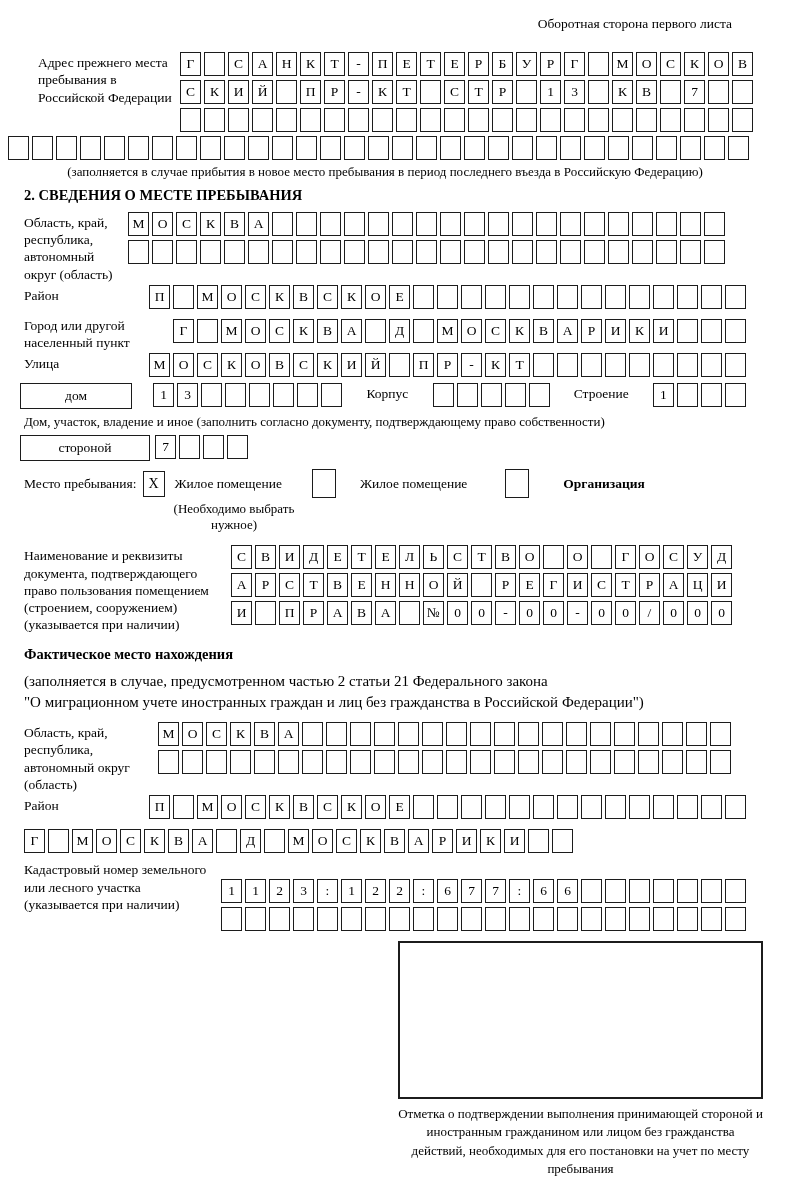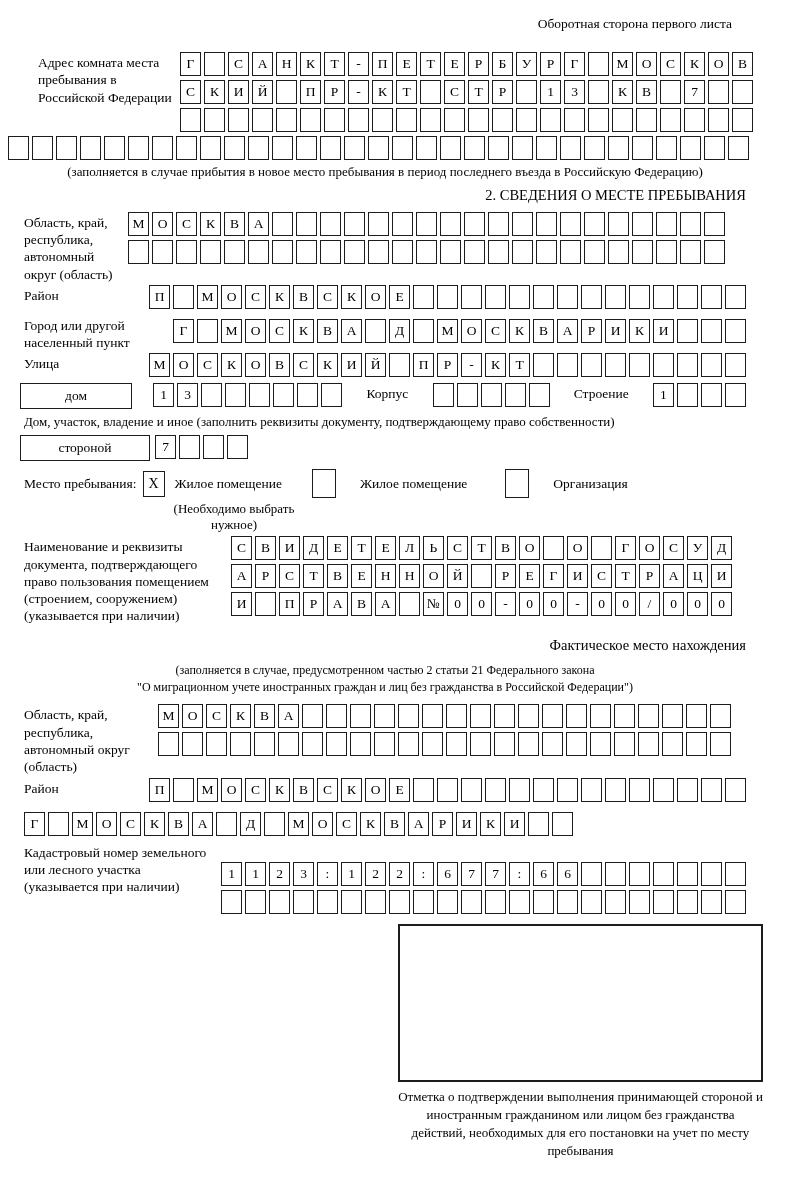--- a/index.html
+++ b/index.html
@@ -19,21 +19,21 @@
   .cell {
     flex:none; width:21px; height:24px; box-sizing:border-box;
     border:1.5px solid #1c1c1c; background:#fff;
     display:flex; align-items:center; justify-content:center;
     font-size:13.5px; font-family:"Liberation Serif", serif;
   }
   .fullrow { margin-left:-16px; }
 
   .caption { font-size:13px; line-height:1.3; }
   .caption.center { text-align:center; }
-  .sec-title { text-align:right; font-weight:normal; font-size:14.5px; margin:6px 0 8px 0; }
+  .sec-title { text-align:left; font-weight:bold; font-size:14.5px; margin:6px 0 8px 0; }
 
   .lw142 { width:142px; }
   .lw104 { width:104px; }
   .lw139 { width:139px; }
   .lw207 { width:207px; }
   .lw134 { width:134px; }
   .lw112 { width:112px; }
   .lw161 { width:161px; }
   .lw192 { width:192px; }
 
@@ -44,37 +44,37 @@
   .inline-lbl { font-size:13.5px; padding:3px 8px 0 8px; flex:none; }
 
   .domrow { display:flex; align-items:flex-start; margin-left:-4px; margin-bottom:3px; }
   .checkrow { display:flex; align-items:center; margin-top:6px; }
   .checkcell {
     flex:none; box-sizing:border-box; border:1.5px solid #1c1c1c; background:#fff;
     display:flex; align-items:center; justify-content:center; font-size:14px;
   }
   .cc-x { width:22px; height:26px; margin:0 10px 0 6px; }
   .cc-e { width:24px; height:29px; }
-  .check-note { font-size:13px; width:160px; margin-left:130px; text-align:center; margin-top:3px; margin-bottom:3px; }
-
-  .fact-caption { text-align:center; font-size:12px; line-height:1.45; }
+  .check-note { font-size:13px; width:160px; margin-left:130px; text-align:center; margin-top:3px; margin-bottom:12px; }
+
+  .fact-caption { font-size:15px; line-height:1.45; }
 
   .stamp-wrap { margin-left:374px; width:365px; }
   .stamp-box { width:365px; height:158px; box-sizing:border-box; border:2px solid #1c1c1c; margin-top:6px; }
   .stamp-caption { font-size:13px; line-height:1.4; text-align:center; margin-top:6px; } .mt4 { margin-top:4px; } .mt2 { margin-top:2px;justify-content:space-between; }
 </style>
 </head>
 <body>
 
 <div class="page">
 
   <div class="top-note">Оборотная сторона первого листа</div>
 
   <div class="frow">
-    <div class="flabel lw142" style="padding-left:14px;">Адрес комната места пребывания в Российской Федерации</div>
+    <div class="flabel lw142" style="padding-left:14px;">Адрес прежнего места пребывания в Российской Федерации</div>
     <div class="fstack">
       <div class="boxrow">
           <span class="cell">Г</span>
           <span class="cell"></span>
           <span class="cell">С</span>
           <span class="cell">А</span>
           <span class="cell">Н</span>
           <span class="cell">К</span>
           <span class="cell">Т</span>
           <span class="cell">-</span>
@@ -359,40 +359,40 @@
         <span class="cell"></span>
       </div>
     <div class="inline-lbl">Строение</div>
     <div class="boxrow">
         <span class="cell">1</span>
         <span class="cell"></span>
         <span class="cell"></span>
         <span class="cell"></span>
       </div>
   </div>
-  <div class="caption">Дом, участок, владение и иное (заполнить реквизиты документу, подтверждающему право собственности)</div>
+  <div class="caption">Дом, участок, владение и иное (заполнить согласно документу, подтверждающему право собственности)</div>
 
   <div class="domrow mt4">
     <div class="wide-input" style="width:130px; margin-right:5px;">стороной</div>
     <div class="boxrow">
         <span class="cell">7</span>
         <span class="cell"></span>
         <span class="cell"></span>
         <span class="cell"></span>
       </div>
   </div>
 
   <div class="checkrow">
     <span class="flabel" style="padding-top:0;">Место пребывания:</span>
     <span class="checkcell cc-x">X</span>
     <span class="flabel" style="padding-top:0;">Жилое помещение</span>
     <span class="checkcell cc-e" style="margin-left:30px;"></span>
     <span class="flabel" style="padding-top:0; margin-left:24px;">Жилое помещение</span>
     <span class="checkcell cc-e" style="margin-left:38px;"></span>
-    <span class="flabel" style="padding-top:0; margin-left:24px;">Организация</span>
+    <span class="flabel" style="padding-top:0; margin-left:34px;font-weight:bold;">Организация</span>
   </div>
   <div class="check-note">(Необходимо выбрать нужное)</div>
 
   <div class="frow">
     <div class="flabel lw207">Наименование и реквизиты документа, подтверждающего право пользования помещением (строением, сооружением) (указывается при наличии)</div>
     <div class="fstack">
       <div class="boxrow">
           <span class="cell">С</span>
           <span class="cell">В</span>
           <span class="cell">И</span>

